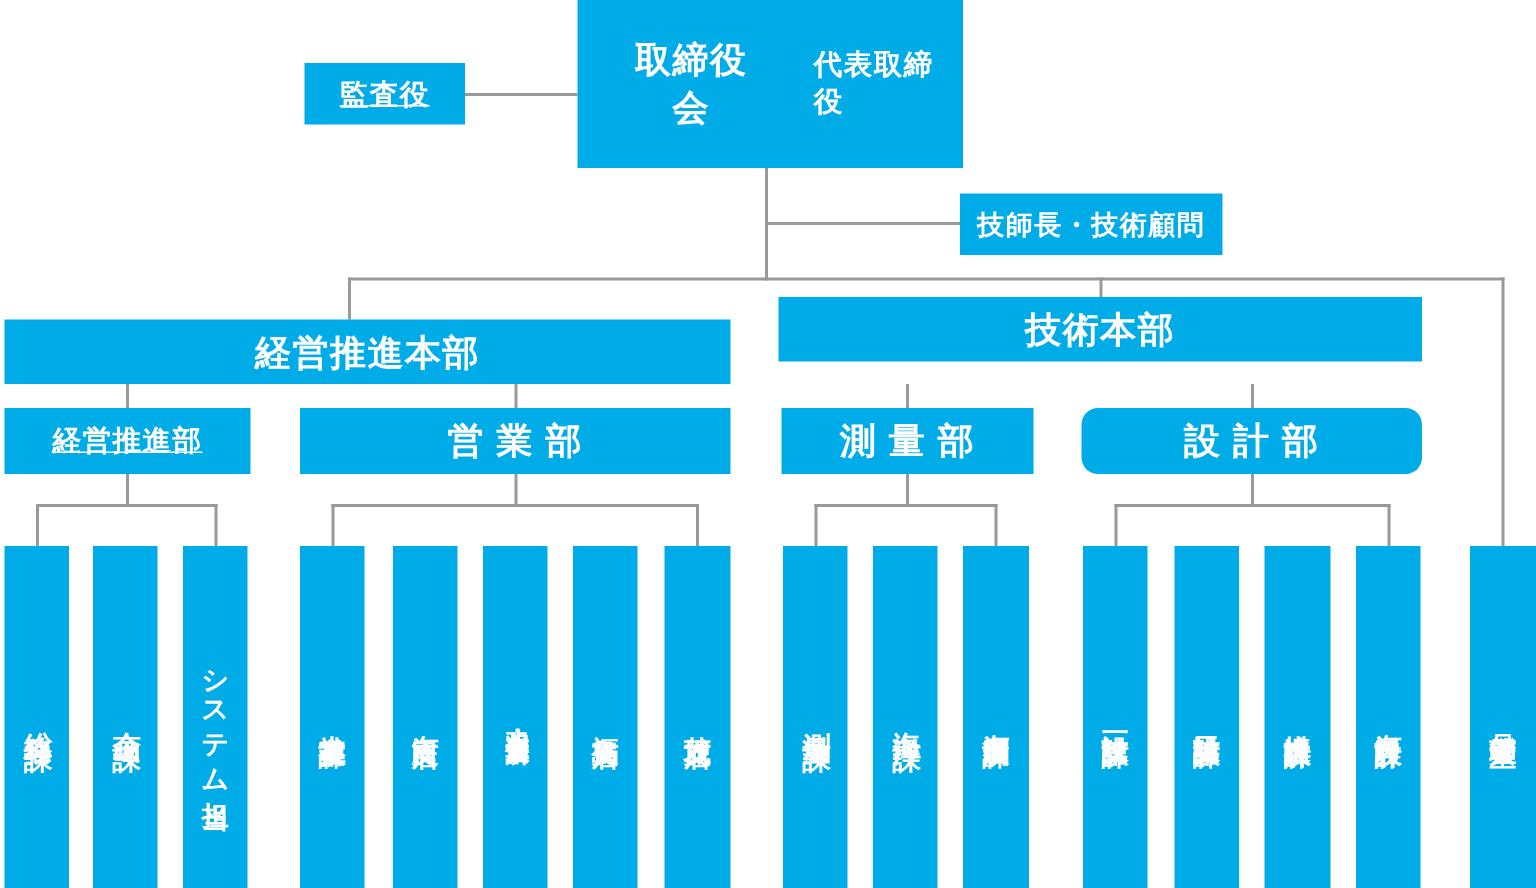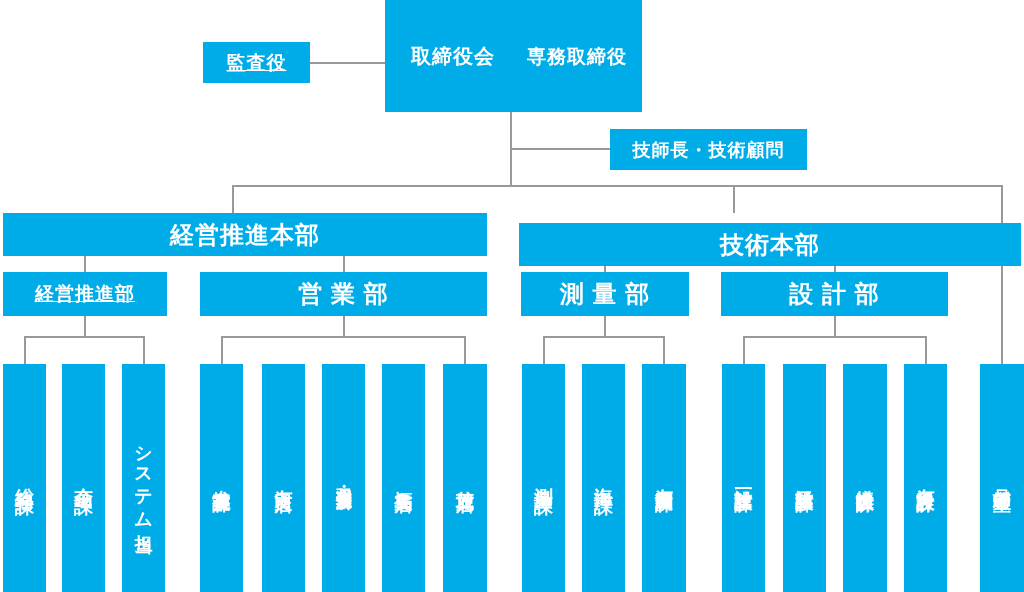--- a/index.html
+++ b/index.html
@@ -15,21 +15,21 @@
   .line{position:absolute;background:var(--connector);}
   .box{
     position:absolute;background:var(--accent);color:var(--text-on-accent);
     font-weight:700;display:flex;align-items:center;justify-content:center;
     box-sizing:border-box;text-align:center;
   }
   .fs20{font-size:24px;letter-spacing:1px;justify-content:center;}
   .fs19{font-size:19px;letter-spacing:1px;}
   .fs18{font-size:18px;letter-spacing:1px;}
   .board{justify-content:flex-start;padding-left:26px;}
-  .board-label{font-size:20px;letter-spacing:1px;}
+  .board-label{font-size:24px;letter-spacing:1px;}
   .board-roles{margin-left:32px;font-size:19px;line-height:25px;text-align:left;letter-spacing:1px;}
   .vbox{
     writing-mode:vertical-rl;text-orientation:upright;
     font-size:18px;letter-spacing:0.06em;
   }
   .vbox.short{font-size:19px;letter-spacing:0.18em;}
   .vbox.long{font-size:16px;letter-spacing:0.04em;}
 </style>
 </head>
 <body>
@@ -68,45 +68,45 @@
   <div class="line" style="left:743px;top:336px;width:2px;height:29px;"></div>
   <div class="line" style="left:925px;top:336px;width:2px;height:29px;"></div>
 
   <div class="box fs19" style="left:203px;top:42px;width:107px;height:41px;text-decoration:underline;">
     <span>監査役</span>
   </div>
 
   <div class="box board" style="left:385px;top:0px;width:257px;height:112px;">
     <span class="board-label">取締役会</span>
     <div class="board-roles">
-      <div>専務取締役</div>
+      <div>代表取締役</div>
     </div>
   </div>
 
-  <div class="box fs18" style="left:610px;top:129px;width:197px;height:41px;">
+  <div class="box fs18" style="left:640px;top:129px;width:175px;height:41px;">
     <span>技師長・技術顧問</span>
   </div>
 
   <div class="box fs20" style="left:3px;top:213px;width:484px;height:43px;">
     <span>経営推進本部</span>
   </div>
-  <div class="box fs20" style="left:519px;top:223px;width:502px;height:43px;">
+  <div class="box fs20" style="left:519px;top:198px;width:429px;height:43px;">
     <span>技術本部</span>
   </div>
 
   <div class="box fs19" style="left:3px;top:272px;width:164px;height:44px;text-decoration:underline;">
     <span>経営推進部</span>
   </div>
   <div class="box fs20" style="left:521px;top:272px;width:168px;height:44px;">
     <span>測 量 部</span>
   </div>
   <div class="box fs20" style="left:200px;top:272px;width:287px;height:44px;">
     <span>営 業 部</span>
   </div>
-  <div class="box fs20" style="left:721px;top:272px;width:227px;height:44px;">
+  <div class="box fs20" style="left:721px;top:272px;width:227px;height:44px;border-radius:11px;">
     <span>設 計 部</span>
   </div>
 
   <div class="box vbox short" style="left:3px;top:364px;width:43px;height:228px;">
     <span>総務課</span>
   </div>
   <div class="box vbox short" style="left:62px;top:364px;width:43px;height:228px;">
     <span>企画課</span>
   </div>
   <div class="box vbox" style="left:122px;top:364px;width:43px;height:228px;">

